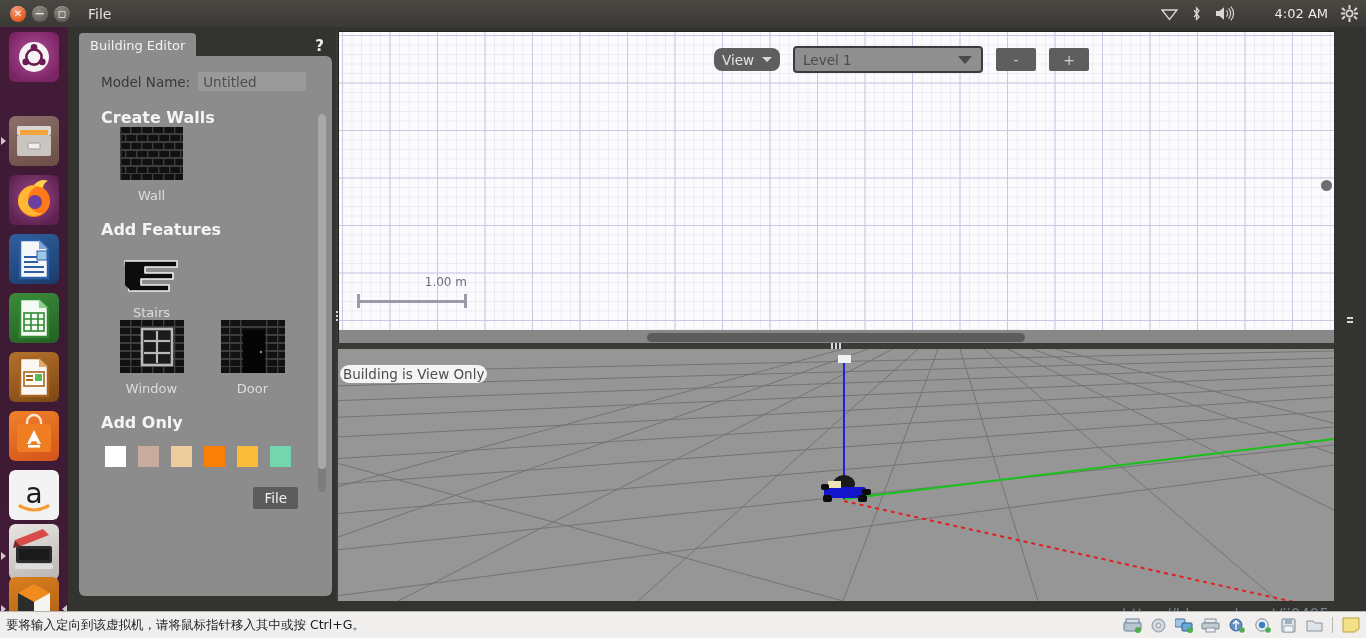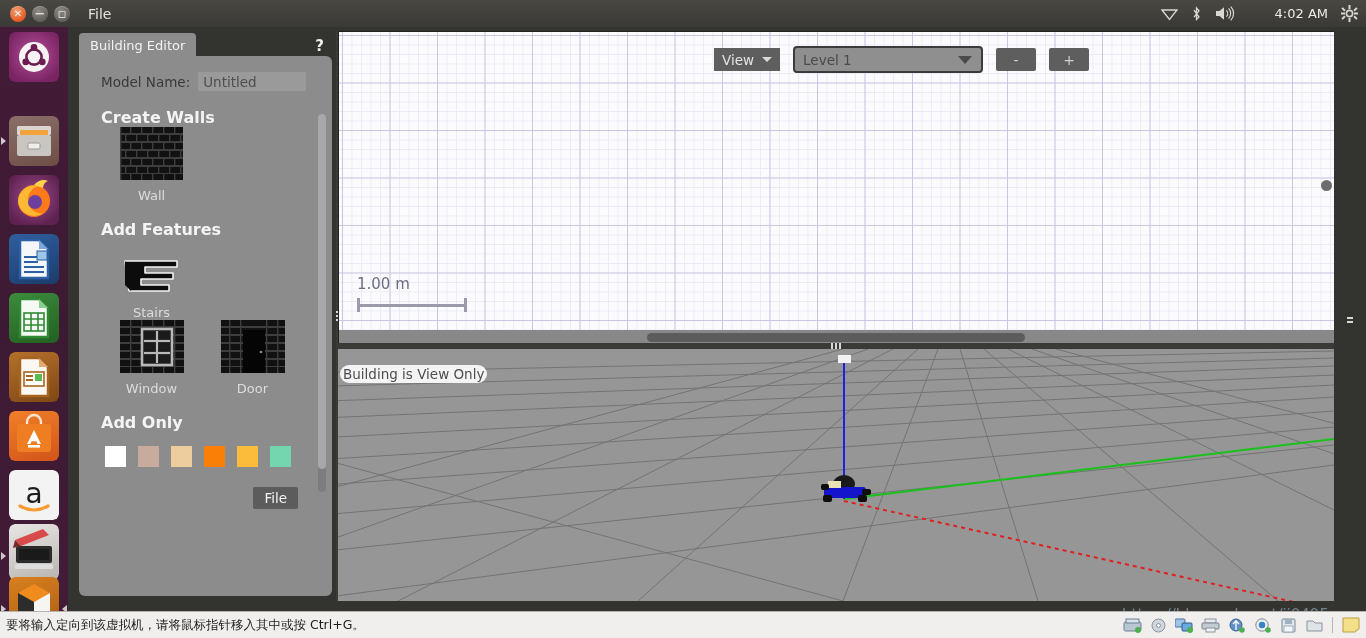--- a/index.html
+++ b/index.html
@@ -100,36 +100,36 @@
       linear-gradient(to bottom,#c8c8e4 1px,transparent 1px),
       linear-gradient(to right,#ebebf6 1px,transparent 1px),
       linear-gradient(to bottom,#ebebf6 1px,transparent 1px);
     background-size:47.5px 47.5px,47.5px 47.5px,9.5px 9.5px,9.5px 9.5px;
     background-position:3px 3px,3px 3px,3px 3px,3px 3px;}
 
   .tbar{position:absolute;left:375px;top:14px;display:flex;align-items:center;
         gap:13px;}
   .btn-view{height:23px;background:#5e5e5e;color:#e4e4e4;font-size:13.5px;
     display:flex;align-items:center;gap:8px;padding:0 8px;border:none;
-    border-radius:0;font-family:inherit;cursor:pointer;}
+    border-radius:8px;font-family:inherit;cursor:pointer;}
   .caret{width:0;height:0;border-left:5px solid transparent;
     border-right:5px solid transparent;border-top:5px solid #d9d9d9;}
   .combo{position:relative;width:186px;height:23px;background:#8f8f8f;
     border:2px solid #3b3b3b;border-radius:4px;display:flex;
     align-items:center;cursor:pointer;}
   .combo .val{margin-left:8px;color:#4a4a4a;font-size:13.5px;}
   .combo .caret{position:absolute;right:9px;border-top-color:#4a4a4a;
     border-left-width:7px;border-right-width:7px;border-top-width:8px;}
   .sqbtn{width:40px;height:23px;background:#5e5e5e;color:#cfcfcf;
     font-size:14px;border:none;border-radius:2px;display:flex;
     align-items:center;justify-content:center;font-family:inherit;
     cursor:pointer;}
 
   .scalebar{position:absolute;left:18px;top:243px;width:110px;}
-  .scalebar .t{text-align:left;color:#6d6d82;font-size:15px;
+  .scalebar .t{text-align:right;color:#6d6d82;font-size:12px;
     margin-bottom:5px;}
   .scalebar .b{position:relative;height:14px;}
   .scalebar .b i{position:absolute;background:#9a9aa8;display:block;}
   .scalebar .b .ln{left:0;right:0;top:6px;height:3px;}
   .scalebar .b .cl{left:0;top:0;width:3px;height:14px;}
   .scalebar .b .cr{right:0;top:0;width:3px;height:14px;}
 
   .hscroll{position:absolute;left:0;right:0;bottom:0;height:14px;
     background:#888;display:flex;align-items:center;}
   .hscroll i{position:absolute;left:308px;width:378px;height:9px;

